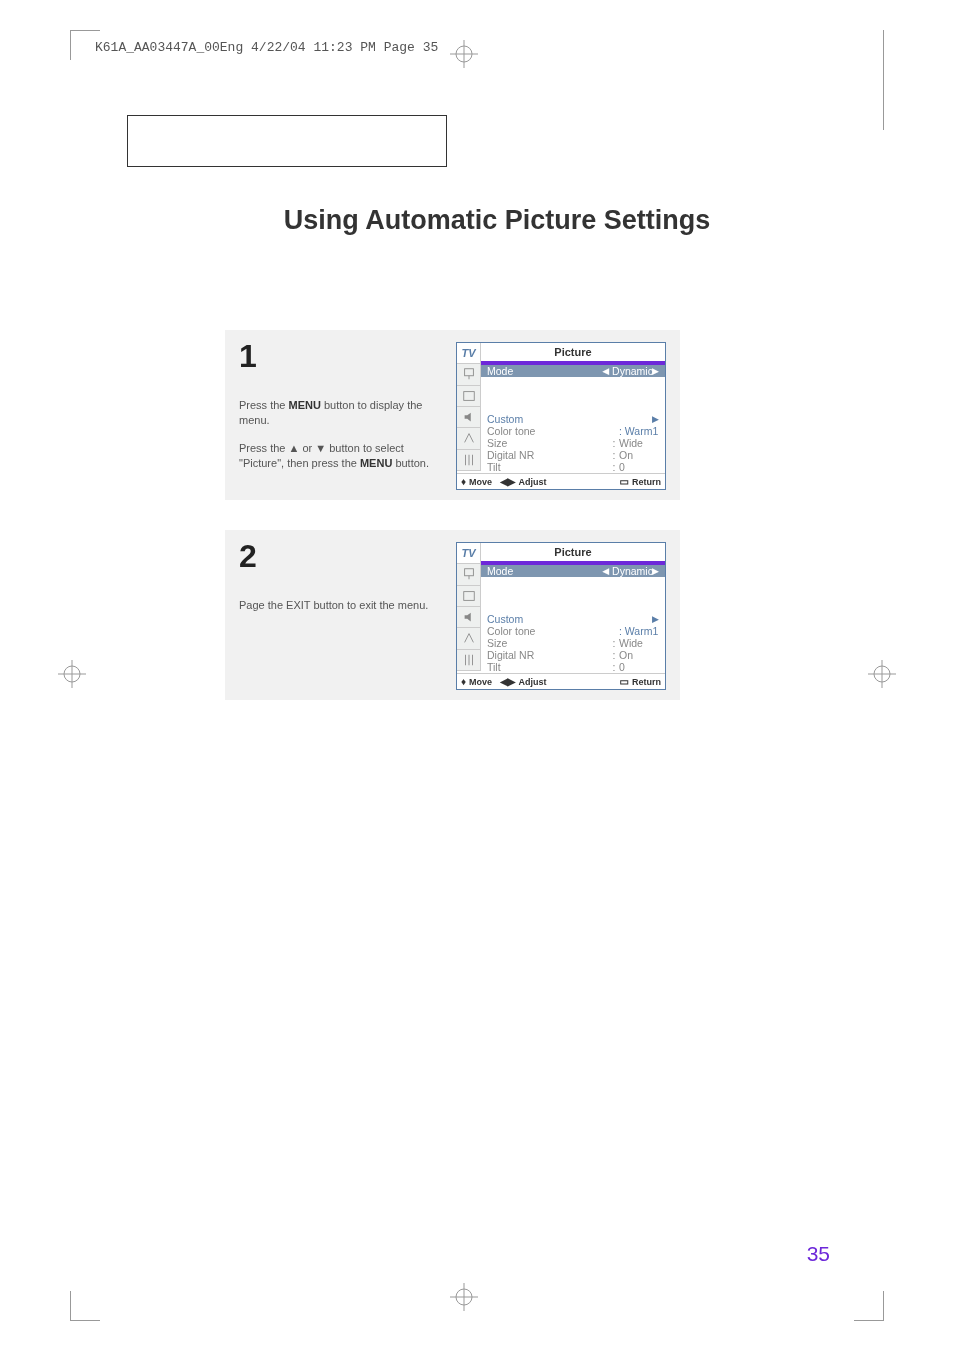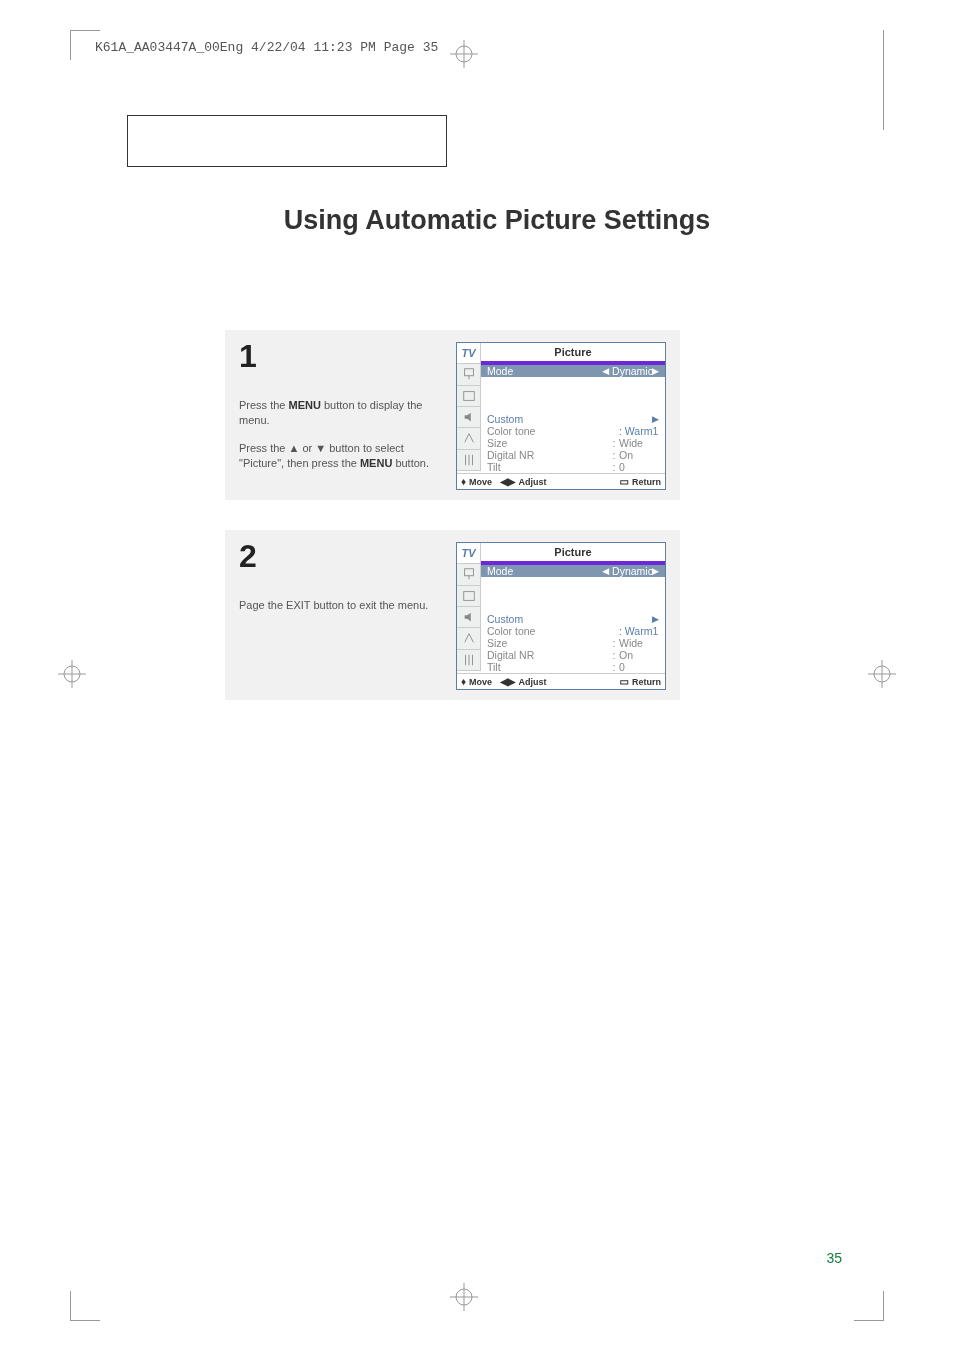--- a/index.html
+++ b/index.html
@@ -157,23 +157,23 @@
     gap: 8px;
     align-items: center;
     background:#fff;
   }
   .osd-footer .sym { font-size: 10px; }
   .osd-footer .grp { display:flex; align-items:center; gap:3px;}
 
   .page-num {
     position: absolute;
     bottom: 85px;
-    right: 112px;
-    font-size: 14px;
-    color: #15803d;
+    right: 124px;
+    font-size: 21px;
+    color: #6d28d9;
   }
 
   .sidebar-icon { width:14px; height:14px; }
 </style>
 </head>
 <body>
 
 <div class="crop-mark crop-tl"></div>
 <div class="crop-mark crop-bl"></div>
 <div class="crop-mark crop-br"></div>

